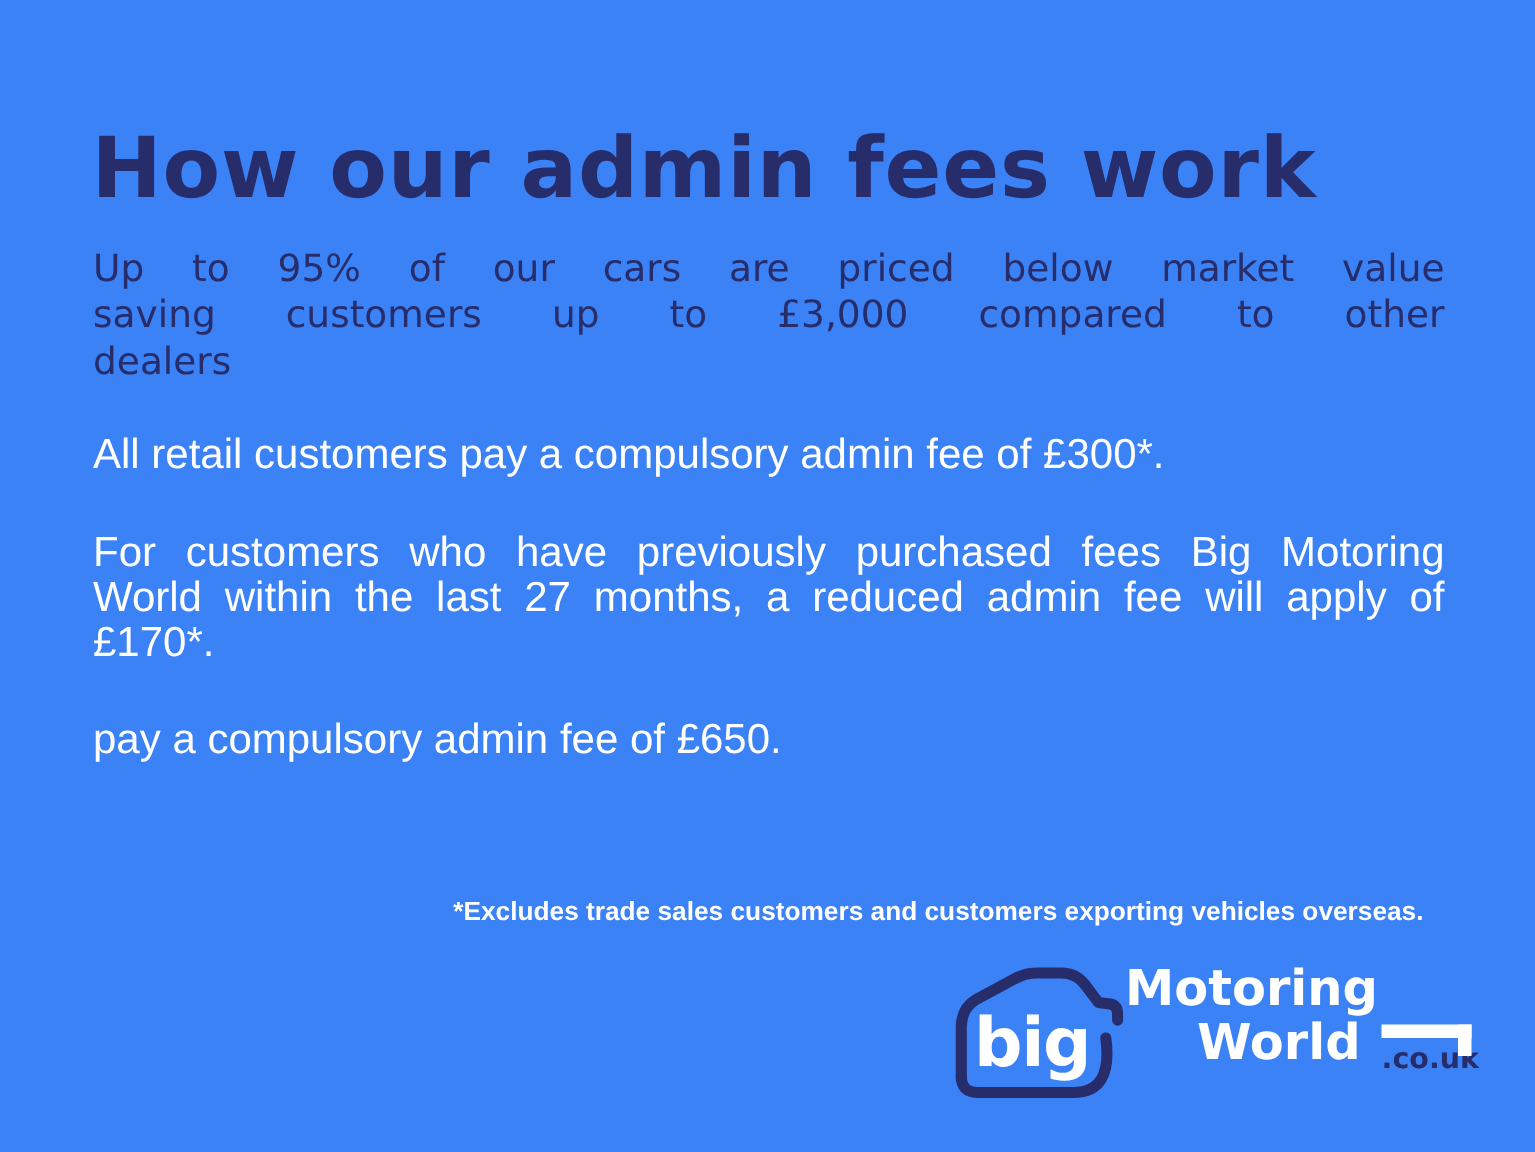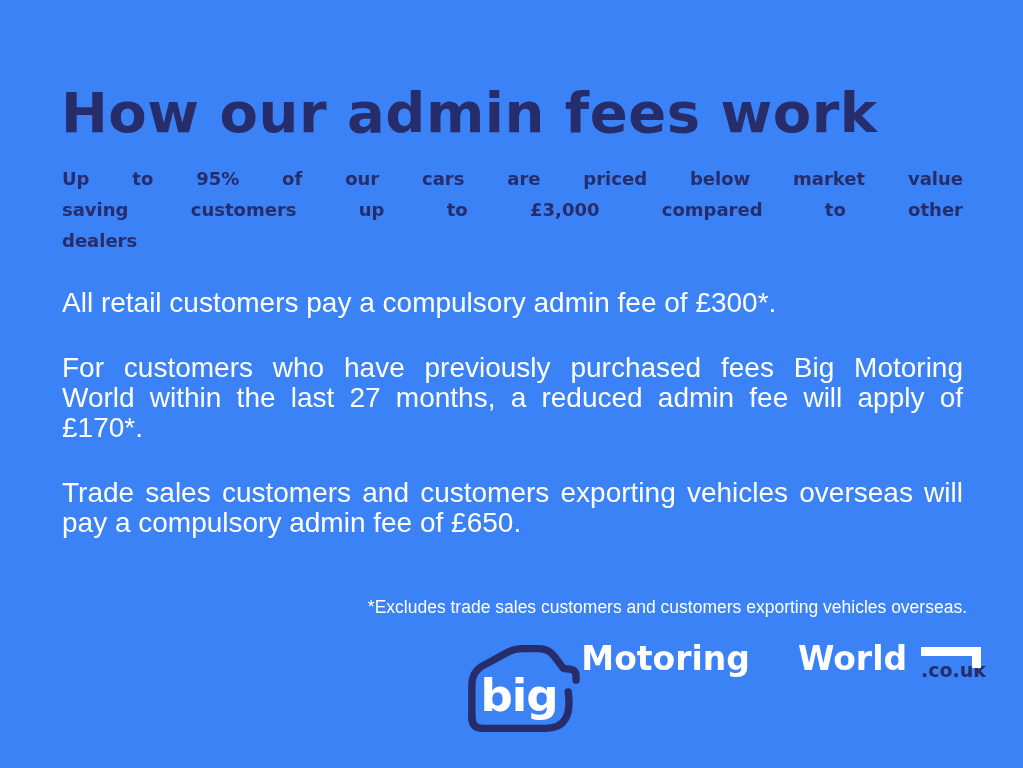--- a/index.html
+++ b/index.html
@@ -29,22 +29,22 @@
     line-height: 62px;
     white-space: nowrap;
   }
   .subheading {
     position: absolute;
     left: 62px;
     top: 163px;
     width: 901px;
     color: #272c6b;
     font-family: "DejaVu Sans", sans-serif;
-    font-size: 18px;
-    font-weight: 700;
+    font-size: 25px;
+    font-weight: 400;
     line-height: 31px;
   }
   .line {
     text-align: left;
     white-space: normal;
   }
   .line.just {
     text-align: justify;
     text-align-last: justify;
   }
@@ -56,28 +56,28 @@
     font-family: "Liberation Sans", sans-serif;
     font-size: 28px;
     font-weight: 400;
     line-height: 30px;
   }
   .p1 { top: 288px; }
   .p2 { top: 353px; }
   .p3 { top: 478px; }
   .footnote {
     position: absolute;
-    left: 66px;
+    left: 48px;
     top: 596px;
     width: 901px;
     text-align: right;
     color: #ffffff;
     font-family: "Liberation Sans", sans-serif;
     font-size: 17.5px;
-    font-weight: 400;
+    font-weight: 700;
     line-height: 22px;
   }
   .logo {
     position: absolute;
     right: 37px;
     bottom: 30px;
     display: flex;
     align-items: flex-start;
     gap: 0;
   }
@@ -95,21 +95,21 @@
   }
   .car-svg text {
     font-family: "DejaVu Sans", sans-serif;
     font-weight: 700;
     font-size: 46px;
     letter-spacing: -1px;
     fill: #ffffff;
   }
   .logo-text {
     display: flex;
-    flex-direction: row;
+    flex-direction: column;
     padding-top: 2px;
   }
   .motoring {
     font-family: "DejaVu Sans", sans-serif;
     font-size: 33px;
     font-weight: 700;
     color: #ffffff;
     line-height: 36px;
     letter-spacing: 0;
   }
@@ -172,21 +172,20 @@
     <div class="line">All retail customers pay a compulsory admin fee of £300*.</div>
   </div>
 
   <div class="para p2">
     <div class="line just">For customers who have previously purchased fees Big Motoring</div>
     <div class="line just">World within the last 27 months, a reduced admin fee will apply of</div>
     <div class="line">£170*.</div>
   </div>
 
   <div class="para p3">
-    <div class="line just">Trade sales customers and customers exporting vehicles overseas will</div>
     <div class="line">pay a compulsory admin fee of £650.</div>
   </div>
 
   <div class="footnote">*Excludes trade sales customers and customers exporting vehicles overseas.</div>
 
   <div class="logo">
     <svg class="car-svg" viewBox="0 0 120 97" aria-hidden="true">
       <path class="outline" d="M 9,80 L 9,45 Q 9,32 19,26 L 45,12 Q 52,8 61,8 L 77,8 Q 87,8 93,16 L 102,28 L 110,29 Q 115,30 115,36 L 115,40"></path>
       <path class="outline" d="M 107,52 Q 112,89 85,89 L 20,89 Q 9,89 9,78"></path>
       <text x="57" y="71" text-anchor="middle">big</text>

